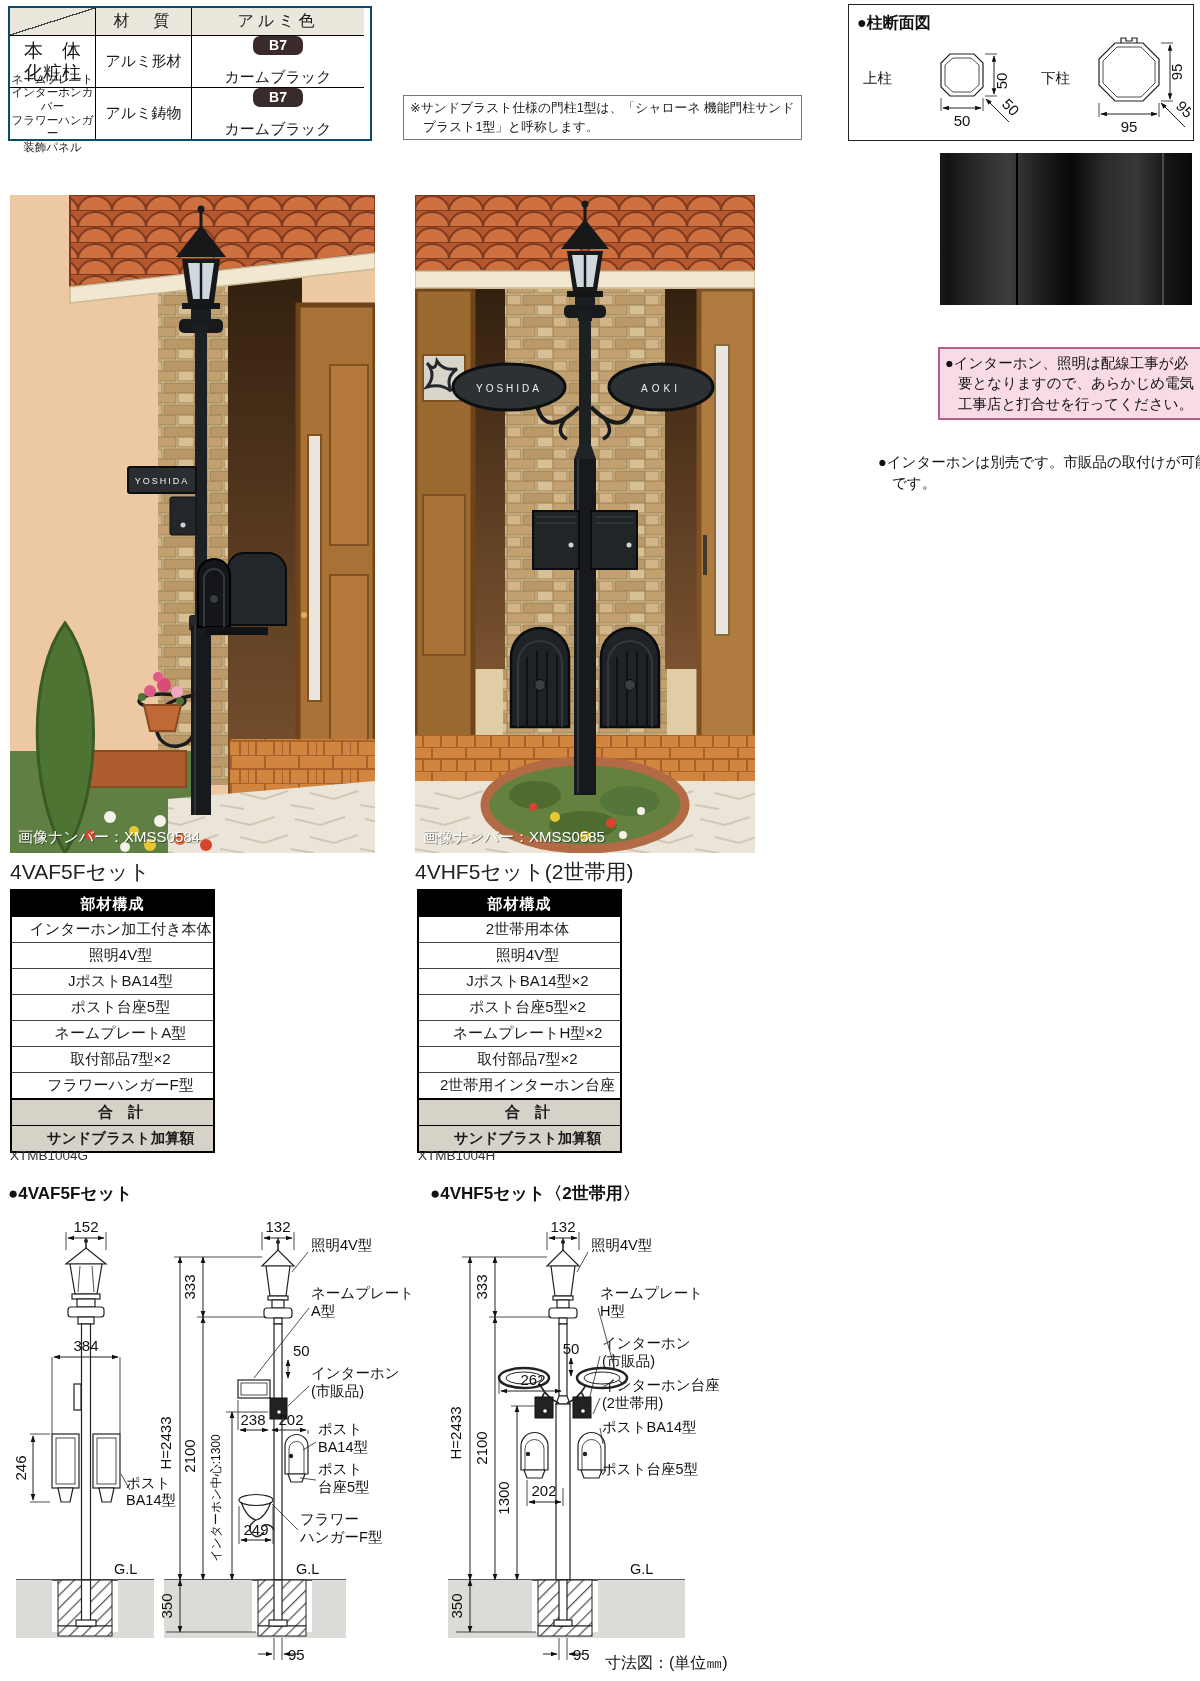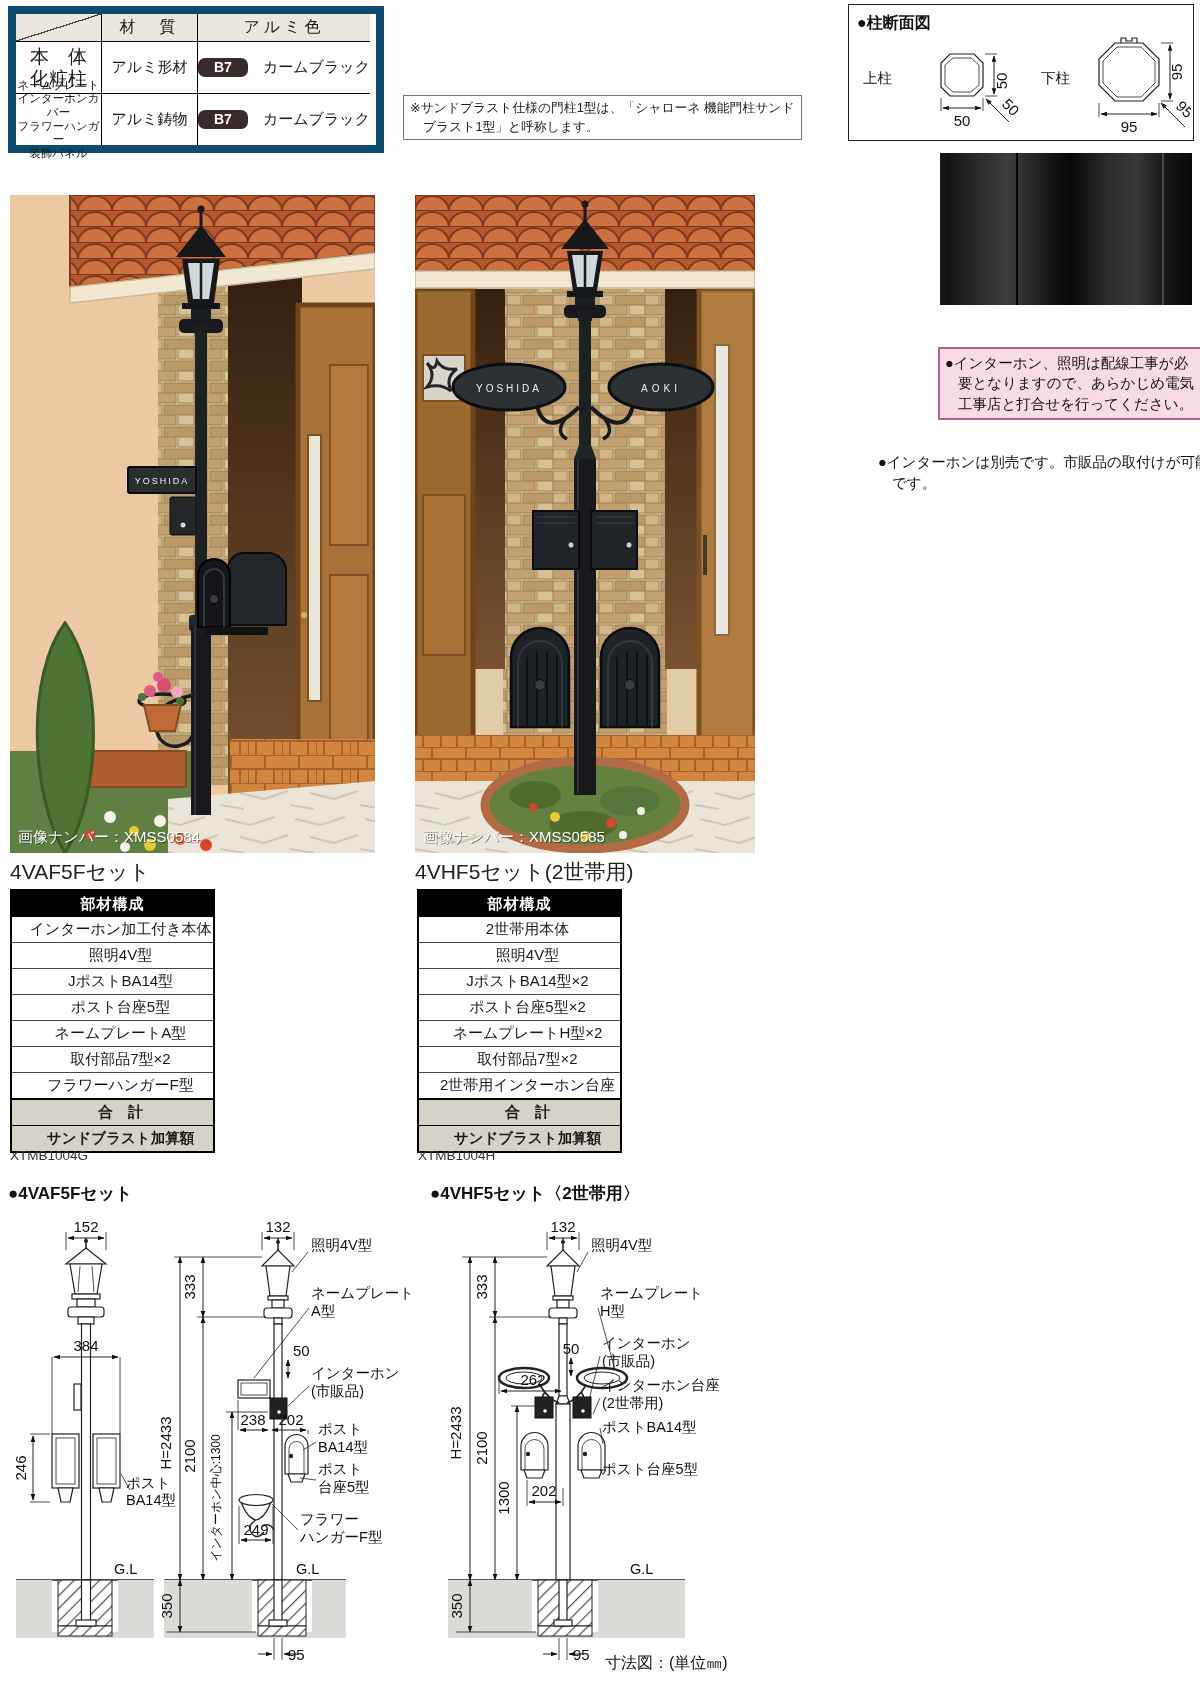--- a/index.html
+++ b/index.html
@@ -1,33 +1,33 @@
 <!DOCTYPE html>
 <html><head>
 <meta charset="utf-8">
 <style>
   html,body{margin:0;padding:0;background:#fff;}
   #page{position:relative;width:1200px;height:1681px;background:#fff;
         font-family:"Liberation Sans","DejaVu Sans",sans-serif;color:#1a1a1a;overflow:hidden;}
   .abs{position:absolute;}
   .ml{white-space:pre-line;}
   
-  .mat-table{left:8px;top:6px;width:360px;border:8px solid #0c4a6e;}
+  .mat-table{left:8px;top:6px;width:360px;border:2px solid #0c4a6e;}
   .mat-row{display:grid;grid-template-columns:86px 96px 172px;}
   .mat-cell{border-right:1px solid #000;border-bottom:1px solid #000;display:flex;align-items:center;justify-content:center;text-align:center;background:#fff;}
   .mat-row .mat-cell:last-child{border-right:none;}
   .mat-row:last-child .mat-cell{border-bottom:none;}
   .mat-head{background:#ece7dc;font-size:16px;letter-spacing:4px;}
   .diag{background:linear-gradient(to bottom right,transparent 48.8%,#444 48.8%,#444 51.2%,transparent 51.2%) #ece7dc;}
   .h-row{height:27px;}
   .b-row{height:51px;}
   .part{font-size:19px;line-height:1.15;}
   .part-small{font-size:11.5px;line-height:1.18;}
   .mat{font-size:15px;}
-  .colcell{flex-direction:row;justify-content:space-between;gap:7px;}
+  .colcell{flex-direction:column;justify-content:flex-start;gap:13px;}
   .badge{display:inline-block;background:#3a2a2c;color:#fff;font-size:14px;font-weight:bold;
          border-radius:7px;padding:1px 16px;line-height:17px;}
   .colname{font-size:15px;}
   
   .tags{left:396px;top:8px;display:flex;gap:5px;}
   .tag{background:#6e6c69;color:#fff;font-size:12.5px;line-height:1.25;border-radius:4px;
        min-width:52px;height:41px;display:flex;align-items:center;justify-content:center;text-align:center;padding:0 7px;}
   
   .spec-note{left:403px;top:95px;width:372px;border:1px solid #777;font-size:12.8px;line-height:1.45;
              padding:3px 6px;color:#222;padding-left:19px;text-indent:-13px;}

